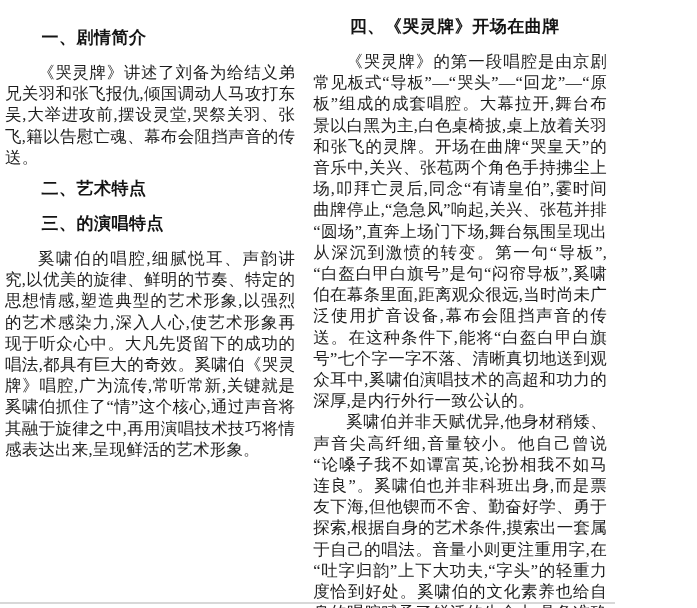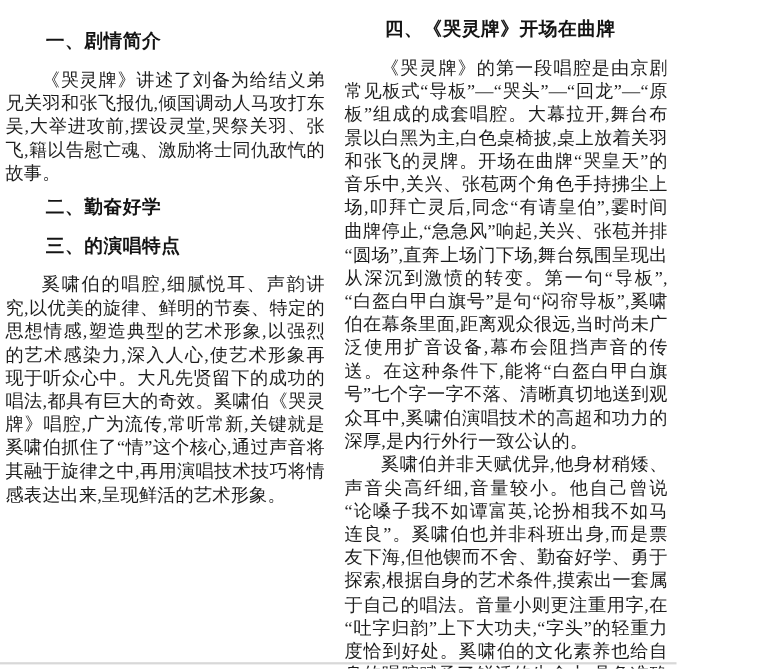--- a/index.html
+++ b/index.html
@@ -55,22 +55,22 @@
     background: #d8d8d8;
   }
 </style>
 </head>
 <body>
 
 <div class="page">
   <div class="columns" id="doc-columns">
       <div class="col col-left">
         <h2>一、剧情简介</h2>
-        <p><span>《哭灵牌》讲述了刘备为给结义弟兄关羽和张飞报仇,倾国调动人马攻打东吴,大举进攻前,摆设灵堂,哭祭关羽、张飞,籍以告慰亡魂、激励将士同仇敌忾的故事。</span></p>
-        <h2>二、勤奋好学</h2>
+        <p><span>《哭灵牌》讲述了刘备为给结义弟兄关羽和张飞报仇,倾国调动人马攻打东吴,大举进攻前,摆设灵堂,哭祭关羽、张飞,籍以告慰亡魂、幕布会阻挡声音的传送。</span></p>
+        <h2>二、艺术特点</h2>
         <h2>三、的演唱特点</h2>
         <p><span>奚啸伯的唱腔,细腻悦耳、声韵讲究,以优美的旋律、鲜明的节奏、特定的思想情感,塑造典型的艺术形象,以强烈的艺术感染力,深入人心,使艺术形象再现于听众心中。大凡先贤留下的成功的唱法,都具有巨大的奇效。奚啸伯《哭灵牌》唱腔,广为流传,常听常新,关键就是奚啸伯抓住了“情”这个核心,通过声音将其融于旋律之中,再用演唱技术技巧将情感表达出来,呈现鲜活的艺术形象。</span></p>
       </div>
       <div class="col col-right">
         <h2>四、《哭灵牌》开场在曲牌</h2>
         <p><span>《哭灵牌》的第一段唱腔是由京剧常见板式“导板”—“哭头”—“回龙”—“原板”组成的成套唱腔。大幕拉开,舞台布景以白黑为主,白色桌椅披,桌上放着关羽和张飞的灵牌。开场在曲牌“哭皇天”的音乐中,关兴、张苞两个角色手持拂尘上场,叩拜亡灵后,同念“有请皇伯”,霎时间曲牌停止,“急急风”响起,关兴、张苞并排“圆场”,直奔上场门下场,舞台氛围呈现出从深沉到激愤的转变。第一句“导板”,“白盔白甲白旗号”是句“闷帘导板”,奚啸伯在幕条里面,距离观众很远,当时尚未广泛使用扩音设备,幕布会阻挡声音的传送。在这种条件下,能将“白盔白甲白旗号”七个字一字不落、清晰真切地送到观众耳中,奚啸伯演唱技术的高超和功力的深厚,是内行外行一致公认的。</span></p>
         <p><span>奚啸伯并非天赋优异,他身材稍矮、声音尖高纤细,音量较小。他自己曾说“论嗓子我不如谭富英,论扮相我不如马连良”。奚啸伯也并非科班出身,而是票友下海,但他锲而不舍、勤奋好学、勇于探索,根据自身的艺术条件,摸索出一套属于自己的唱法。音量小则更注重用字,在“吐字归韵”上下大功夫,“字头”的轻重力度恰到好处。奚啸伯的文化素养也给自身的唱腔赋予了鲜活的生命力,具备准确表达意义、传递情感的能力,突出体现“情随字出,声传情感”的演唱特点。为了给观众以闻其声如见其人的效果,奚啸伯以悲凉的音调、凄楚的韵律,将刘备悲愤交加的心境、啼哭哀嚎的悲情传达给观众,将观众</span></p>
       </div>
     </div>
   <div class="scan-edge"></div>

